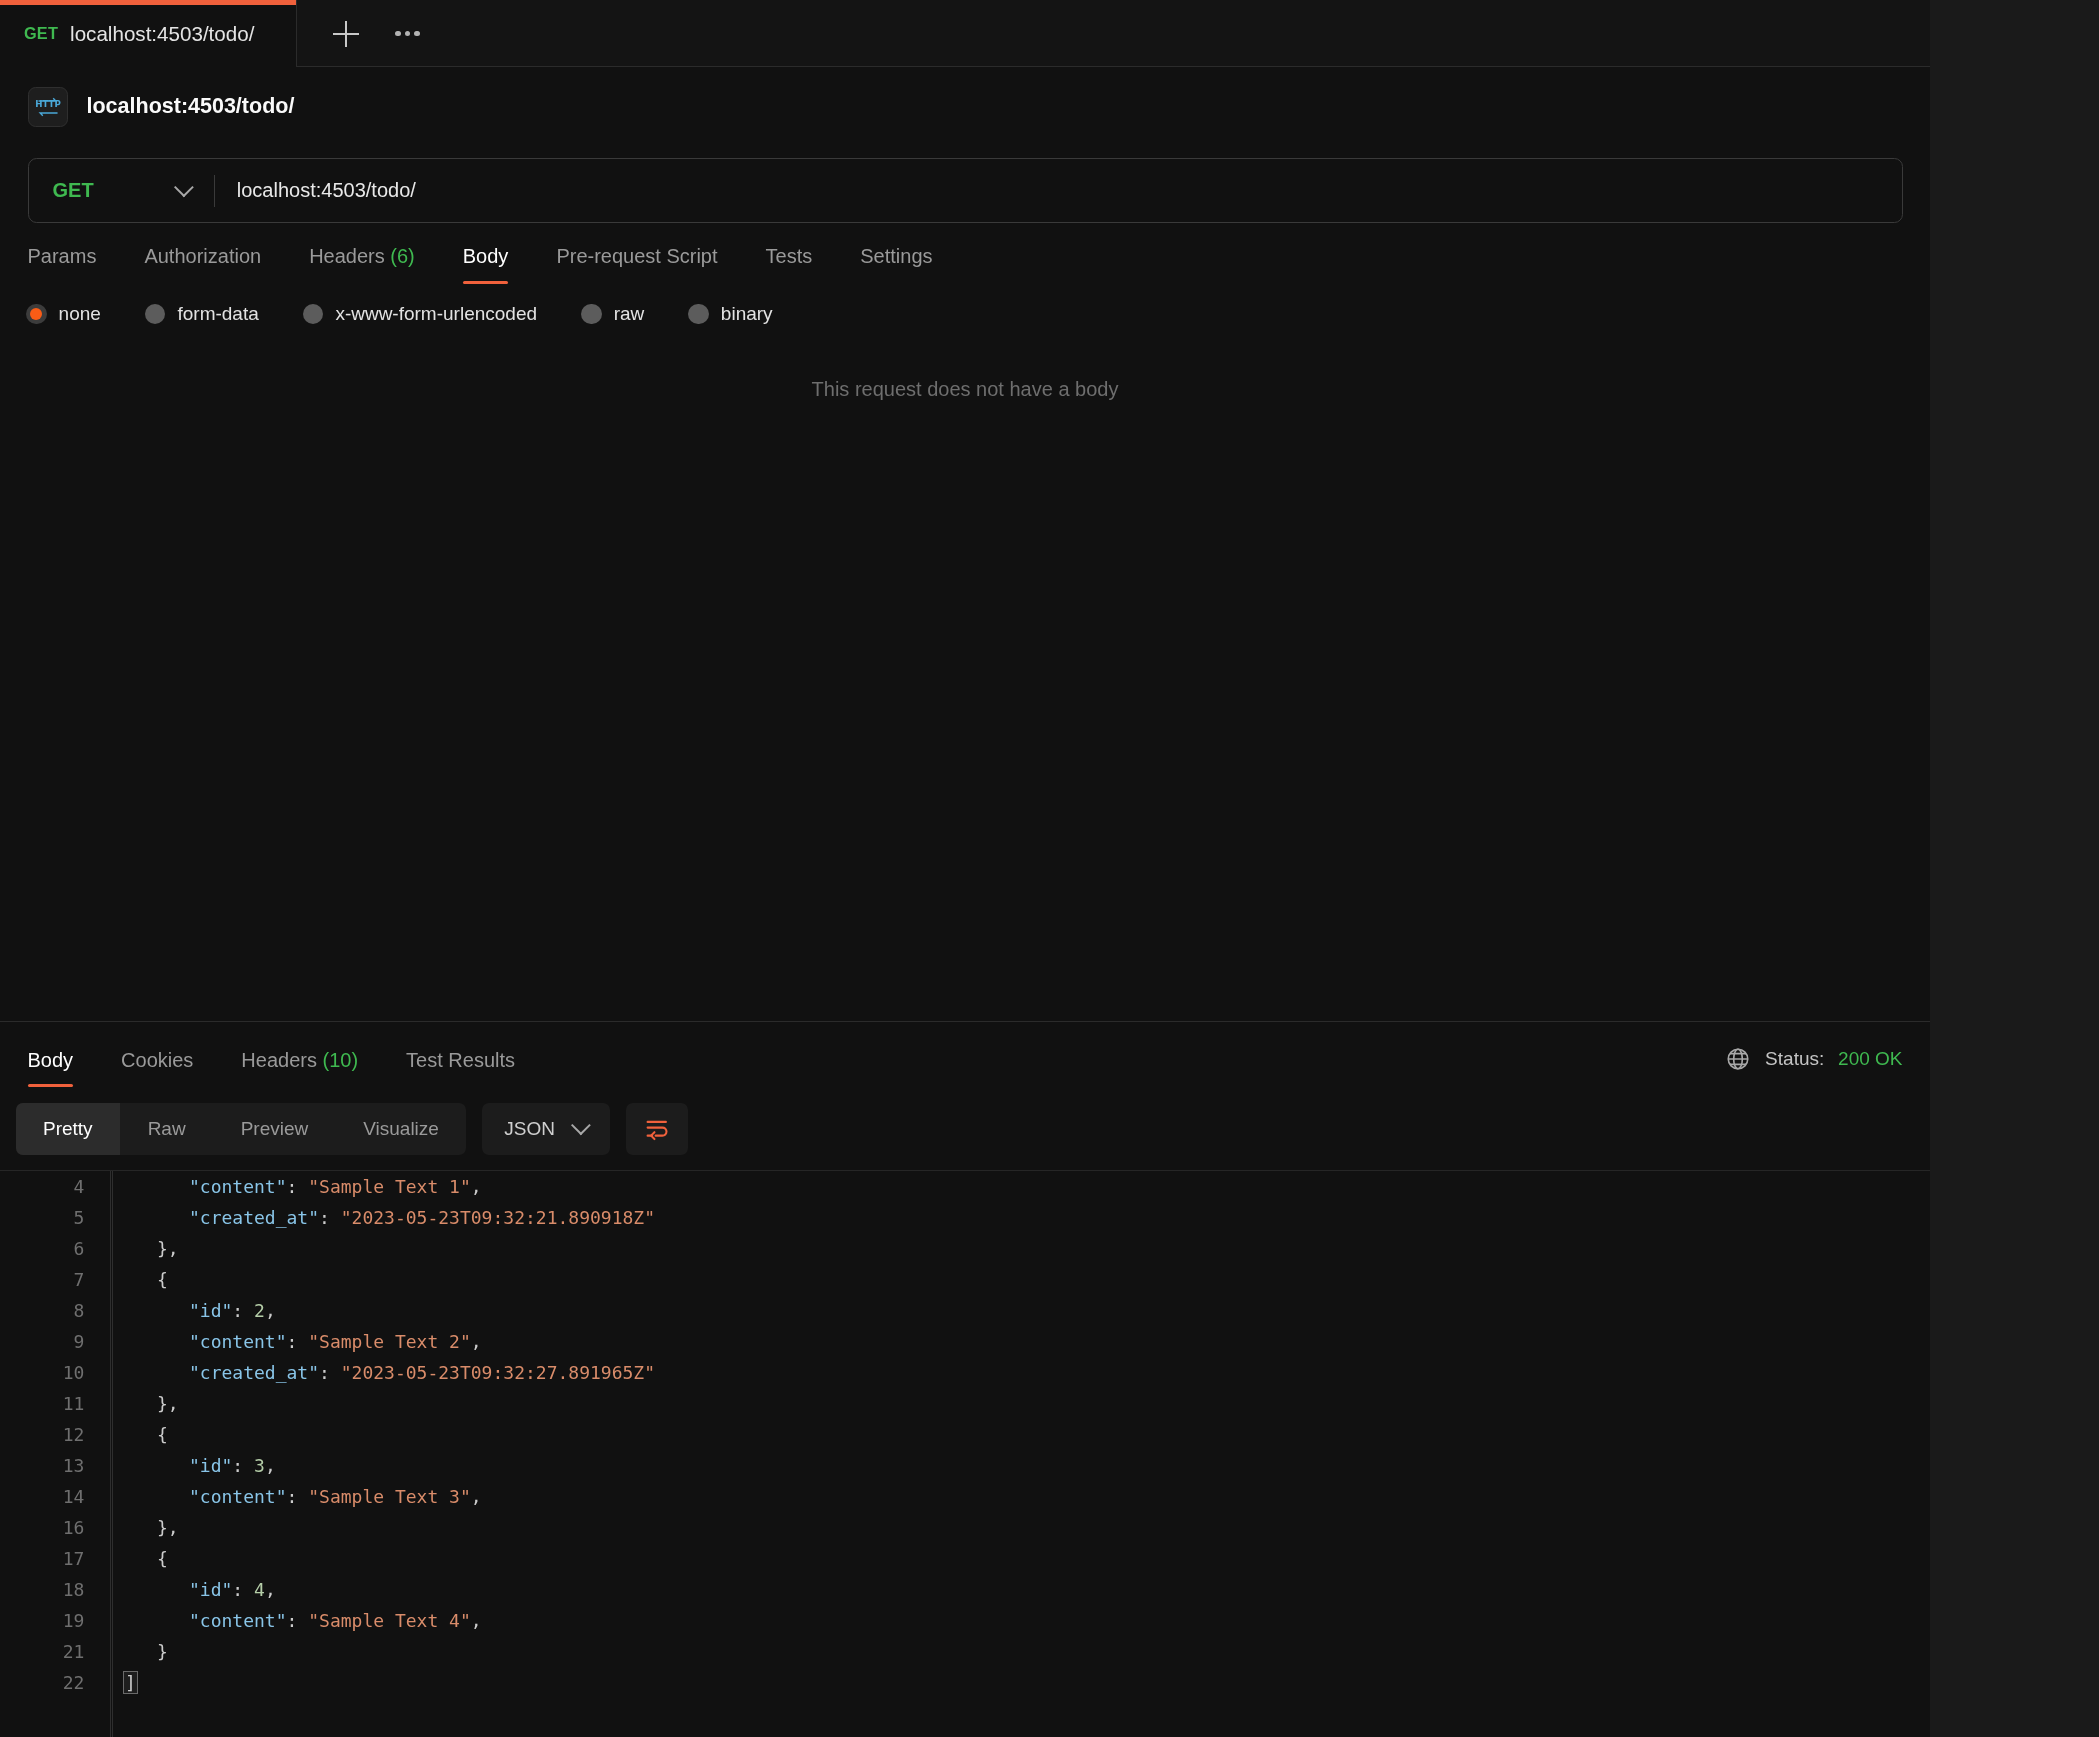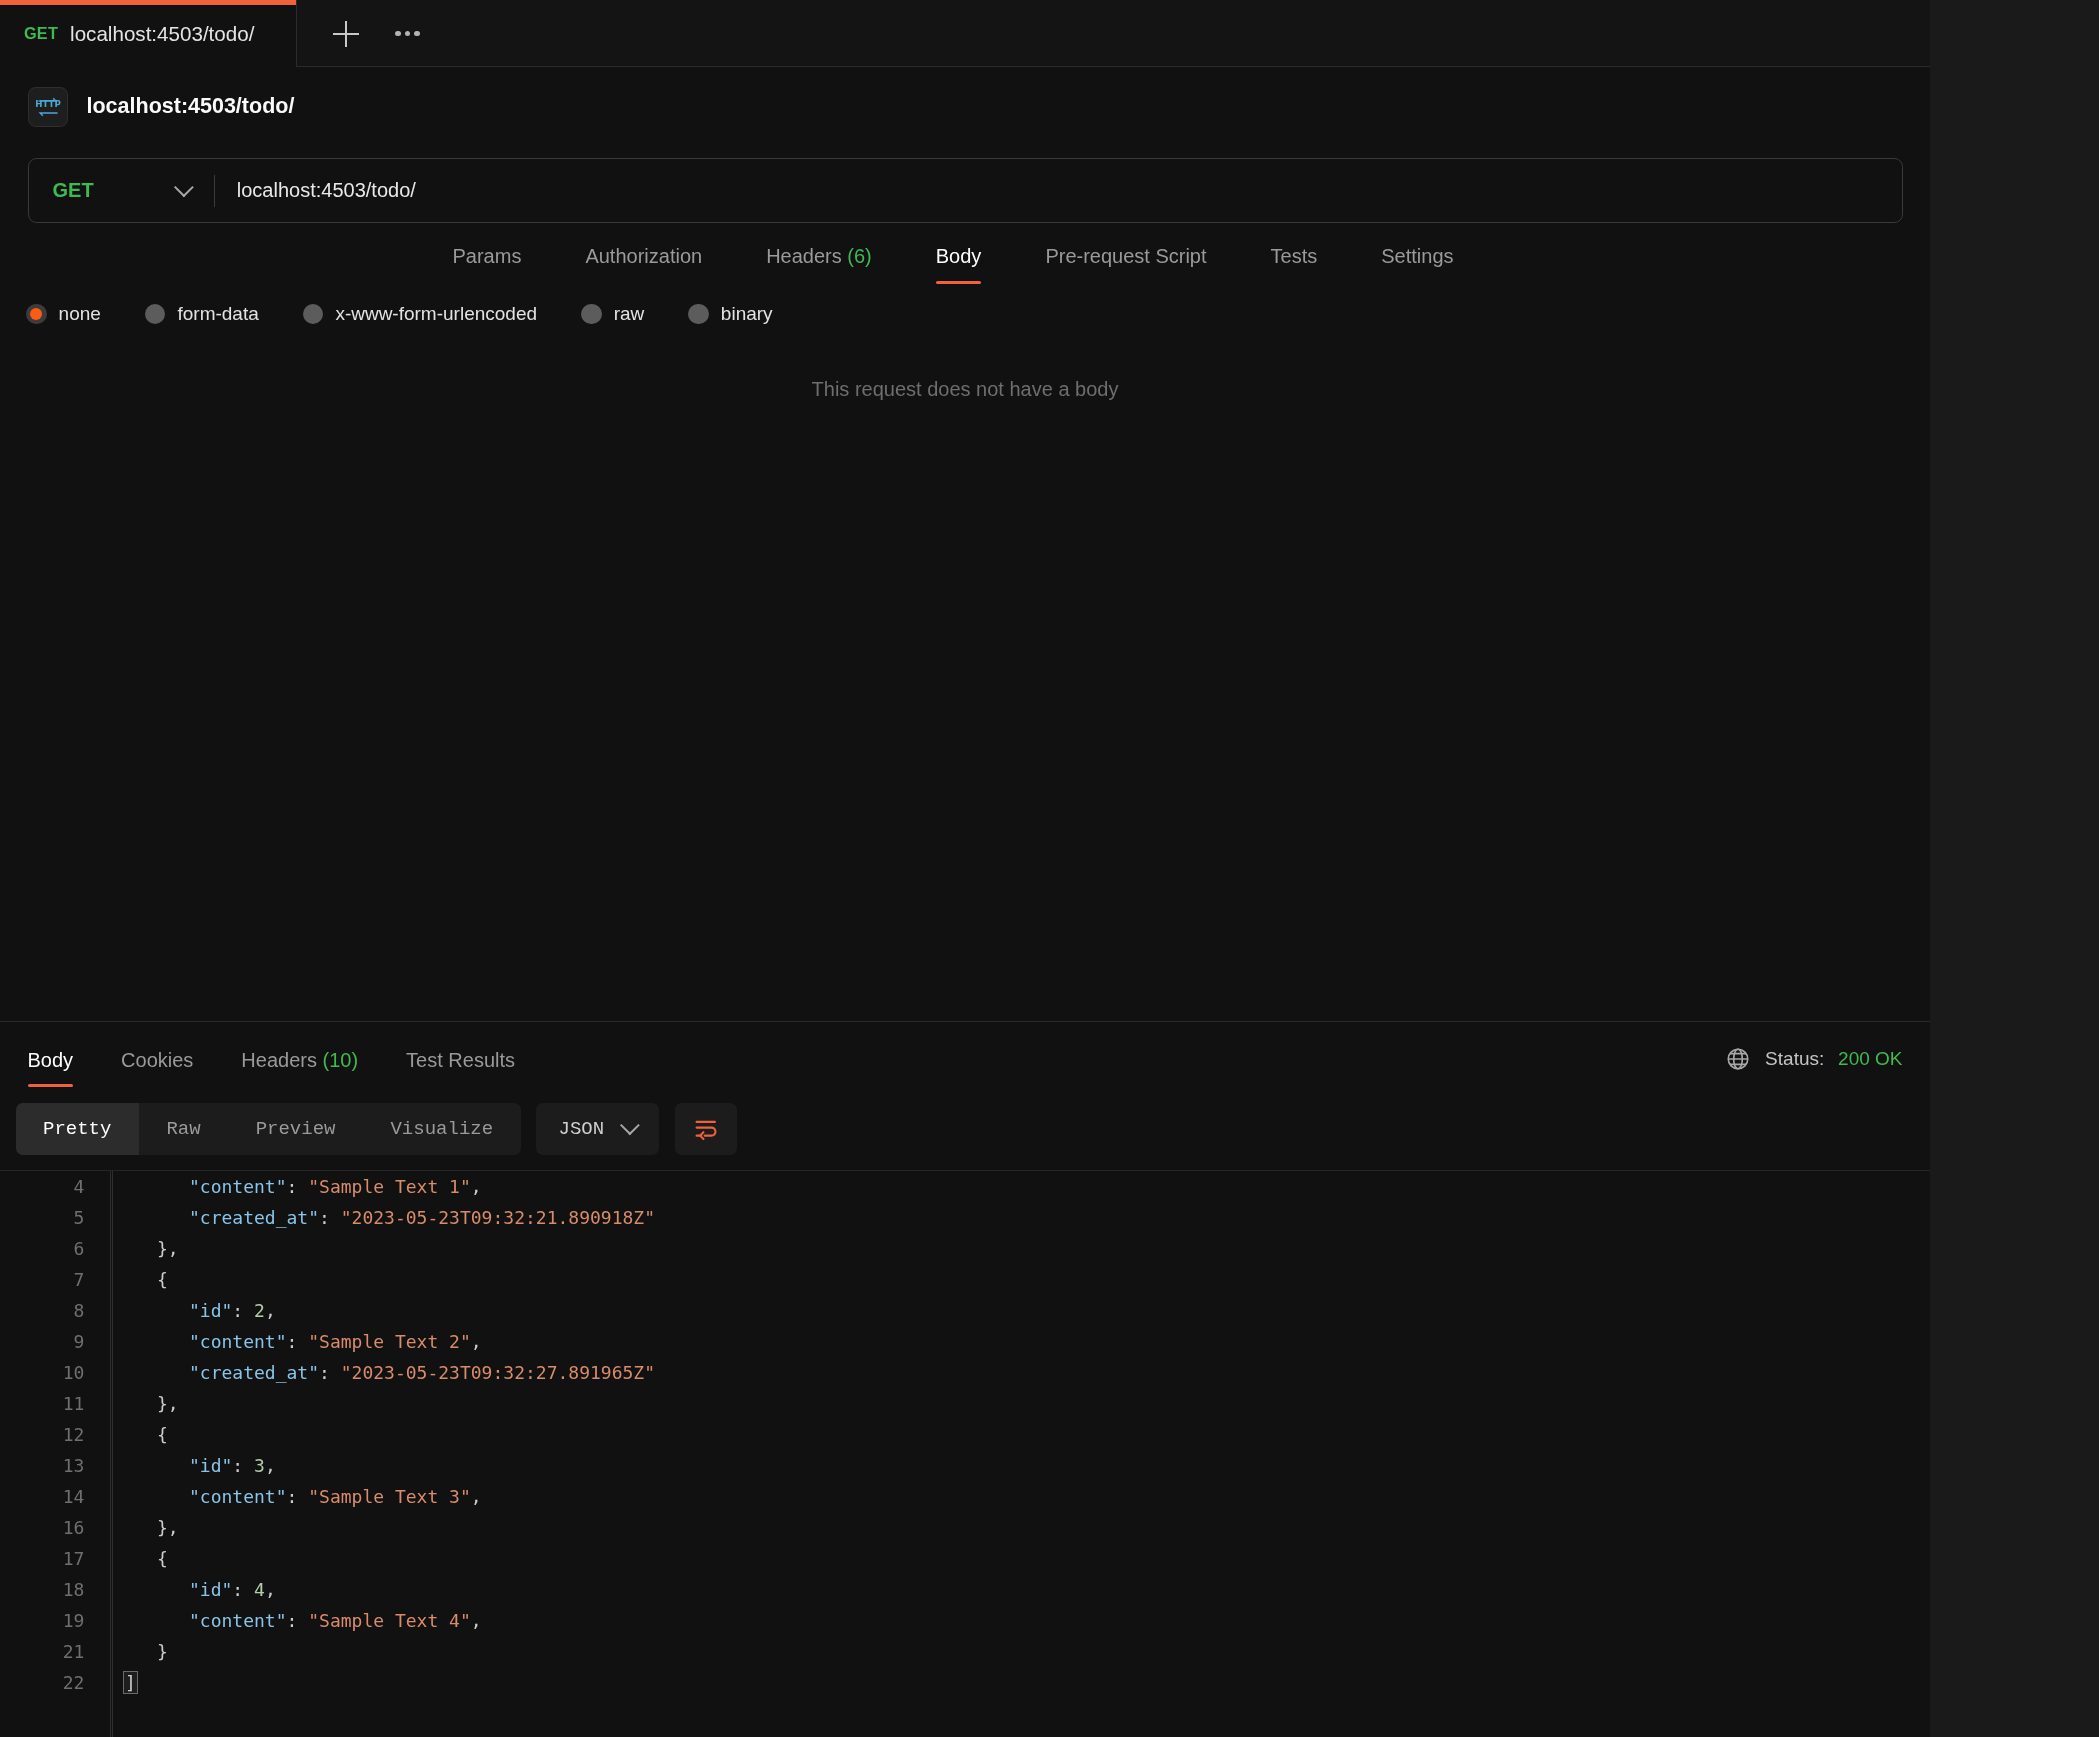--- a/index.html
+++ b/index.html
@@ -46,21 +46,21 @@
   }
   .method-select {
     width: 185px; display: flex; align-items: center; justify-content: space-between;
     padding: 0 22.4px 0 24px; color: #3fb950; font-size: 20px; font-weight: 600;
   }
   .chev { width: 13.8px; height: 13.8px; border-right: 2.1px solid #a8a8a8; border-bottom: 2.1px solid #a8a8a8; transform: rotate(45deg) translate(-2.6px,-2.6px); }
   .url-divider { width: 0.9px; background: #3a3a3a; margin: 15.5px 0; }
   .url-input { flex: 1; display: flex; align-items: center; padding-left: 22.4px; color: #e9e9e9; font-size: 20px; }
 
   
-  .req-tabs { display: flex; align-items: flex-end; gap: 16px; padding: 22.4px 27.5px 0 27.5px; flex: 0 0 auto; justify-content: center; }
+  .req-tabs { display: flex; align-items: flex-end; gap: 0; padding: 22.4px 27.5px 0 27.5px; flex: 0 0 auto; }
   .rtab { position: relative; padding: 0 24px 15.5px 24px; color: #9a9a9a; font-size: 20px; }
   .rtab:first-child { padding-left: 0; }
   .rtab.active { color: #ffffff; }
   .rtab.active::after { content:""; position:absolute; left:24px; right:24px; bottom:0; height:3.4px; background:#f0613c; border-radius:1.7px; }
   .rtab:first-child.active::after { left: 0; }
   .rtab .count { color: #3fb950; }
 
   
   .body-types { display: flex; gap: 8px; padding: 19px 42px 0 26px; flex: 0 0 auto; }
   .radio-opt { display: flex; align-items: center; gap: 12px; padding-right: 36px; color: #e3e3e3; font-size: 19px; }
@@ -74,21 +74,21 @@
 
   
   .resp-panel { flex: 0 0 auto; border-top: 0.9px solid #2b2b2b; display: flex; flex-direction: column; }
   .resp-tabs-row { height: 65px; display: flex; align-items: flex-end; justify-content: space-between; padding: 0 27.5px; }
   .resp-tabs { display: flex; align-items: flex-end; }
   .resp-status { display: flex; align-items: center; gap: 13.8px; padding-bottom: 15.5px; color: #c4c4c4; font-size: 19px; }
   .resp-status .ok { color: #3fb950; }
   .globe { width: 26px; height: 26px; }
 
   
-  .fmt-row { display: flex; align-items: flex-end; gap: 15.5px; padding: 15.5px 27.5px 15.5px 15.5px; font-family: Liberation Mono, monospace; }
+  .fmt-row { display: flex; align-items: flex-end; gap: 15.5px; padding: 15.5px 27.5px 15.5px 15.5px; }
   .seg { display: flex; background: #1c1c1c; border-radius: 6.9px; overflow: hidden; height: 52px; }
   .seg-item { display: flex; align-items: center; padding: 0 27.5px; color: #9a9a9a; font-size: 19px; }
   .seg-item.active { background: #2c2c2c; color: #ffffff; }
   .dropdown { height: 52px; background: #1c1c1c; border-radius: 6.9px; display: flex; align-items: center; gap: 19px; padding: 0 22.4px; color: #cfcfcf; font-size: 19px; }
   .wrap-btn { height: 52px; width: 62px; background: #1c1c1c; border-radius: 6.9px; display: flex; align-items: center; justify-content: center; }
 
   
   .code-view { position: relative; background: #111111; border-top: 0.9px solid #262626; height: 568px; overflow: hidden; }
   .gutter-line { position: absolute; top: 0; bottom: 0; left: 110px; width: 0.9px; background: #2e2e2e; }
   .code-rows { font-family: "DejaVu Sans Mono", monospace; font-size: 18px; }

